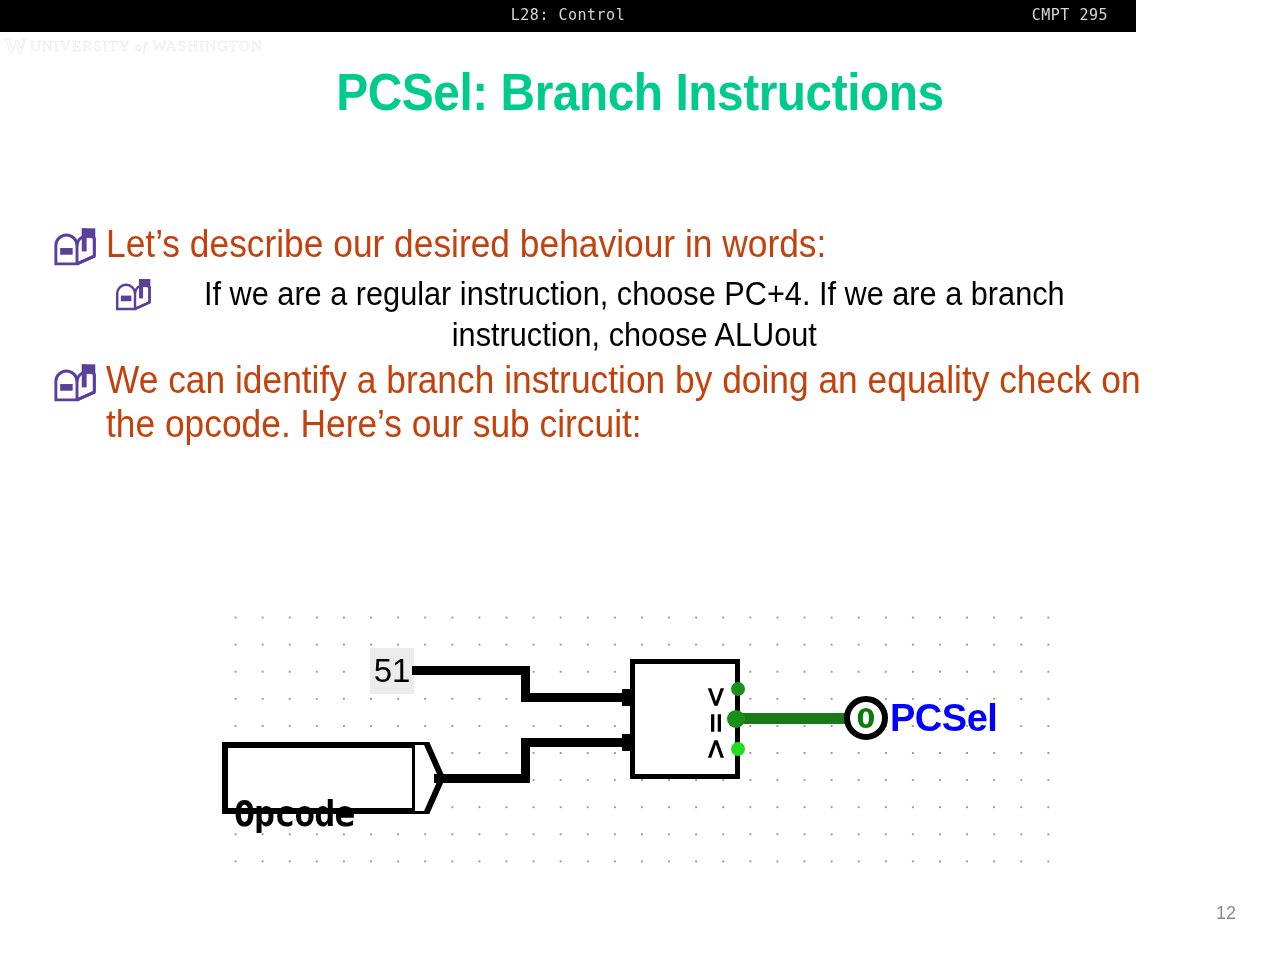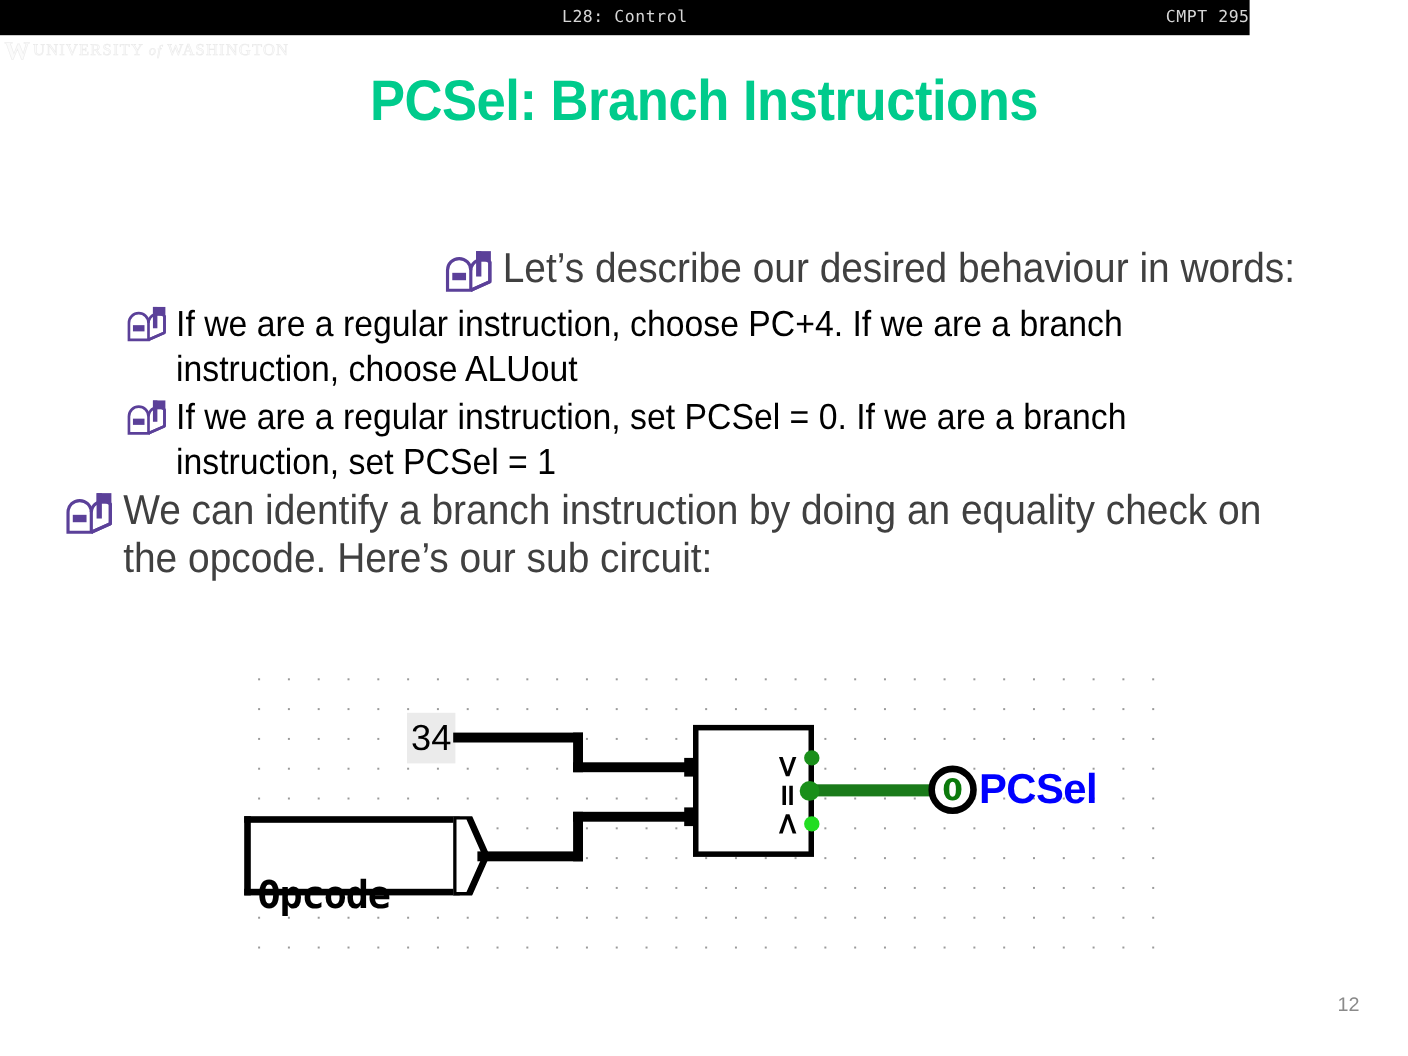--- a/index.html
+++ b/index.html
@@ -28,21 +28,21 @@
     letter-spacing: 0.5px;
   }
   .topbar-center {
     position: absolute;
     left: 0; right: 0;
     top: 6px;
     text-align: center;
   }
   .topbar-right {
     position: absolute;
-    right: 0;
+    right: 28px;
     top: 6px;
   }
 
   
   .uw-logo {
     position: absolute;
     left: 4px;
     top: 33px;
     width: 320px;
     height: 26px;
@@ -91,34 +91,34 @@
   .bullets {
     position: absolute;
     left: 52px;
     top: 222px;
     width: 1180px;
   }
   .bullet-l1 {
     display: flex;
     align-items: flex-start;
     font-size: 38px;
-    color: #404040;
+    color: #c2410c;
     line-height: 1.16;
     margin-bottom: 2px;
     transform-origin: left top;
-    justify-content: flex-end;
   }
   .bullet-l2 {
     display: flex;
     align-items: flex-start;
     font-size: 33px;
     color: #000000;
     line-height: 1.25;
     margin-left: 62px;
     margin-bottom: 2px;
+    text-align: center;
   }
   .bullet-text {
     display: block;
     transform: scaleX(0.93);
     transform-origin: left center;
   }
   .bullet-l1 .bullet-text { max-width: 1120px; }
   .bullet-l2 .bullet-text { max-width: 1020px; }
 
   
@@ -306,36 +306,20 @@
           <line x1="26" y1="39" x2="44" y2="31"></line>
           <rect x="10" y="24" width="10" height="4" fill="#5B4099"></rect>
         </g>
         <rect x="31" y="2" width="5" height="24" fill="#5B4099"></rect>
         <rect x="31" y="2" width="14" height="10" fill="#5B4099"></rect>
       </svg>
     </span>
     <span class="bullet-text">If we are a regular instruction, choose PC+4. If we are a branch instruction, choose ALUout</span>
   </div>
 
-  <div class="bullet-l2">
-    <span class="mailbox lvl2">
-      <svg viewBox="0 0 52 46" width="42" height="38" aria-hidden="true">
-        <g fill="none" stroke="#5B4099" stroke-width="3">
-          <path d="M4 20 A11 11 0 0 1 26 20 L26 39 L4 39 Z"></path>
-          <path d="M26 20 A11 11 0 0 1 44 12.2 L44 31 L26 39"></path>
-          <path d="M44 12.2 L44 31"></path>
-          <line x1="26" y1="39" x2="44" y2="31"></line>
-          <rect x="10" y="24" width="10" height="4" fill="#5B4099"></rect>
-        </g>
-        <rect x="31" y="2" width="5" height="24" fill="#5B4099"></rect>
-        <rect x="31" y="2" width="14" height="10" fill="#5B4099"></rect>
-      </svg>
-    </span>
-    <span class="bullet-text">If we are a regular instruction, set PCSel = 0. If we are a branch instruction, set PCSel = 1</span>
-  </div>
 
   <div class="bullet-l1">
     <span class="mailbox lvl1">
       <svg viewBox="0 0 52 46" width="50" height="45" aria-hidden="true">
         <g fill="none" stroke="#5B4099" stroke-width="3">
           <path d="M4 20 A11 11 0 0 1 26 20 L26 39 L4 39 Z"></path>
           <path d="M26 20 A11 11 0 0 1 44 12.2 L44 31 L26 39"></path>
           <path d="M44 12.2 L44 31"></path>
           <line x1="26" y1="39" x2="44" y2="31"></line>
           <rect x="10" y="24" width="10" height="4" fill="#5B4099"></rect>
@@ -344,21 +328,21 @@
         <rect x="31" y="2" width="14" height="10" fill="#5B4099"></rect>
       </svg>
     </span>
     <span class="bullet-text">We can identify a branch instruction by doing an equality check on the opcode. Here’s our sub circuit:</span>
   </div>
 
 </div>
 
 <div class="circuit">
 
-  <div class="label63" style="left:148px; top:44px; width:44px; height:46px;">34</div>
+  <div class="label63" style="left:148px; top:44px; width:44px; height:46px;">51</div>
 
   <div class="wire" style="left:190px; top:62px; width:118px; height:9px;"></div>
 
   <div class="wire" style="left:299px; top:62px; width:9px; height:36px;"></div>
 
   <div class="wire" style="left:299px; top:89px; width:115px; height:9px;"></div>
 
   <div class="wire" style="left:400px; top:85px; width:16px; height:17px;"></div>
 
   <div class="opcode-block">

